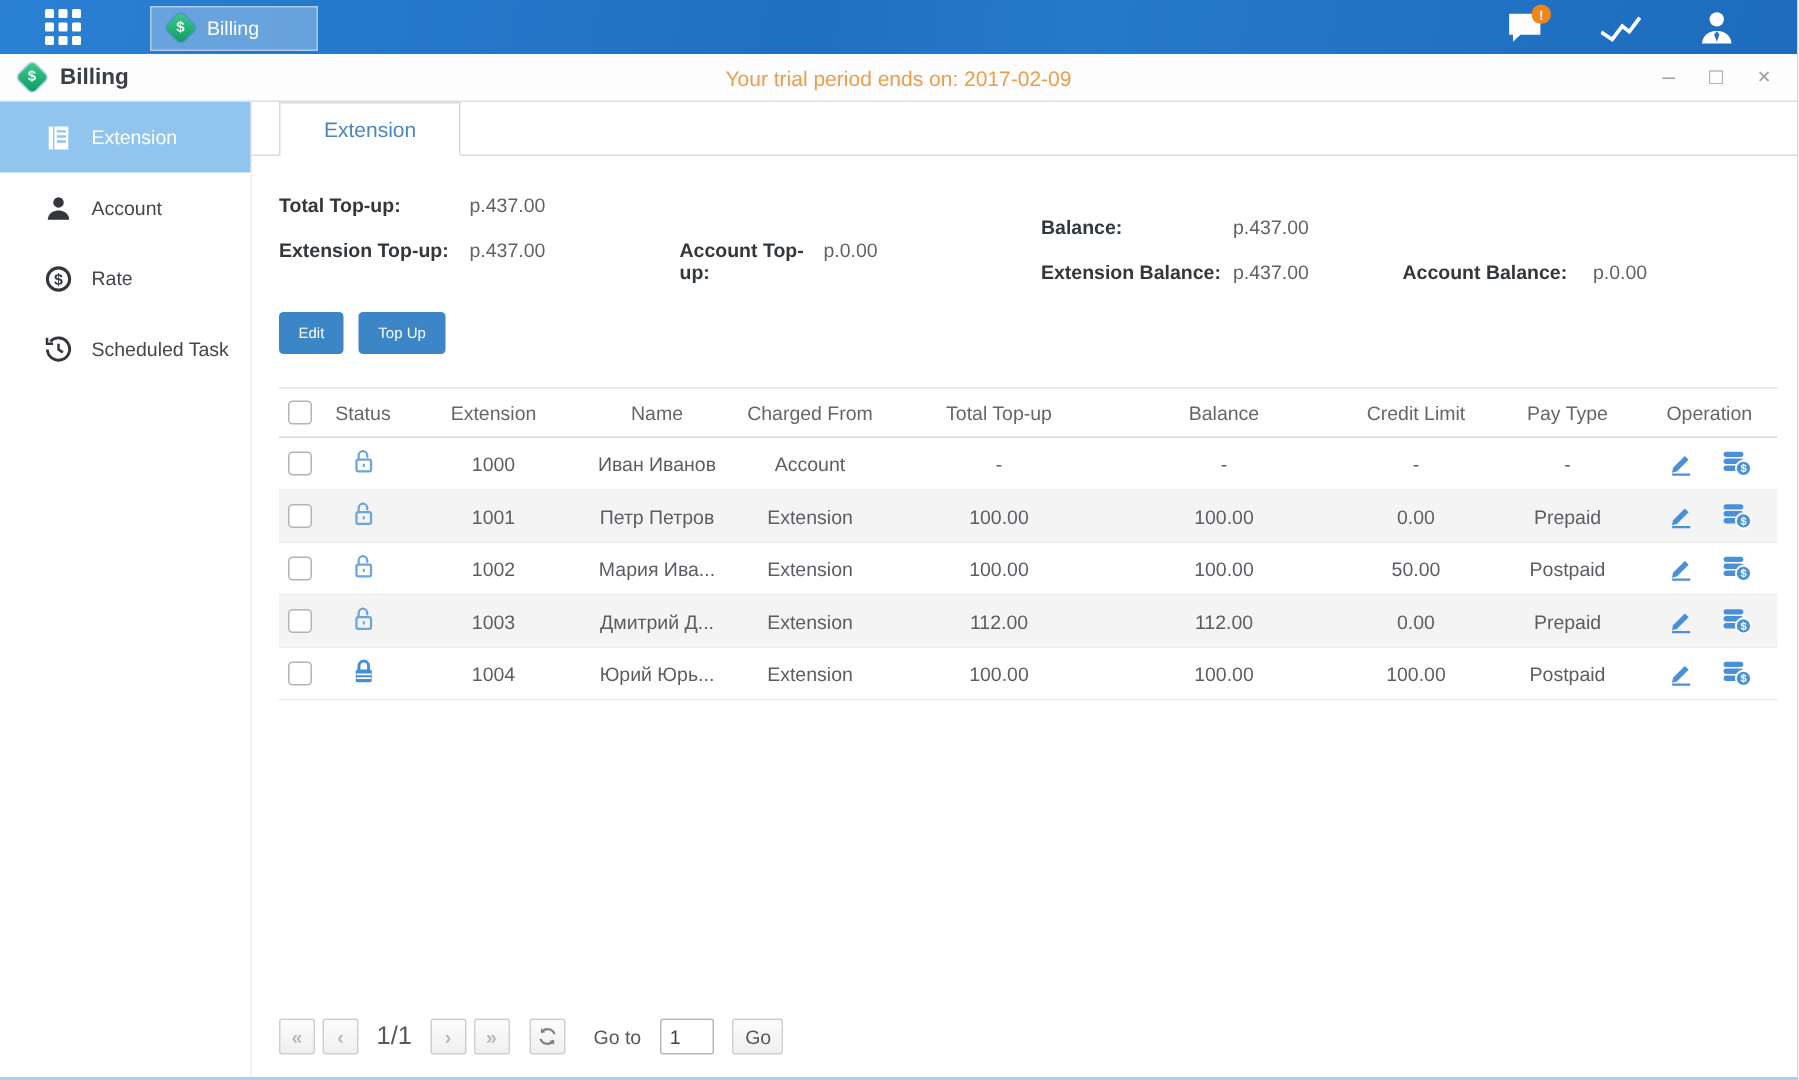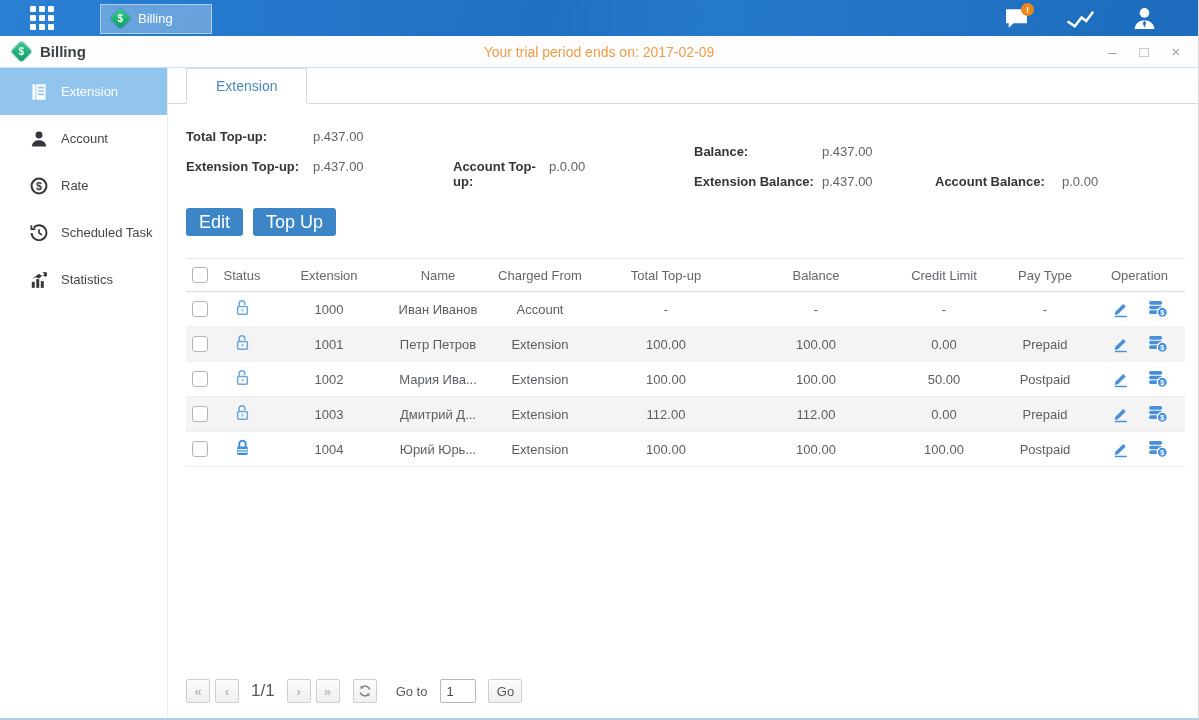--- a/index.html
+++ b/index.html
@@ -43,21 +43,21 @@
   
   .summary { display:flex; padding:25px 32px 0 18px; flex-shrink:0;align-items:flex-end; }
   .sum-left { width:508px; flex-shrink:0; }
   .sum-right { flex:1; }
   .sum-row { display:flex; margin-bottom:15px; font-size:13px; color:#5f6368; align-items:baseline; }
   .lab { font-weight:bold; color:#32373c; }
   .w127{width:127px;flex-shrink:0} .w128{width:128px;flex-shrink:0} .w140{width:140px;flex-shrink:0} .w113{width:113px;flex-shrink:0} .w96{width:96px;flex-shrink:0}
 
   
   .btn-row { display:flex; gap:10px; padding:4px 0 0 18px; flex-shrink:0; }
-  .btn { background:#3c86c8; color:#fff; border:none; font-size:18px; height:28px; padding:0 13px; border-radius:3px; cursor:pointer; font-family:inherit; }
+  .btn { background:#3c86c8; color:#fff; border:none; font-size:10px; height:28px; padding:0 13px; border-radius:3px; cursor:pointer; font-family:inherit; }
 
   
   .table-wrap { padding:22px 14px 0 18px; flex:1; min-height:0; }
   table { width:100%; border-collapse:collapse; table-layout:fixed; }
   thead th { height:33px; font-weight:normal; font-size:13px; color:#63676c; border-top:1px solid #e6e6e6; border-bottom:1px solid #dcdcdc; text-align:center; }
   tbody td { height:35px; font-size:13px; color:#5a5e63; text-align:center; border-bottom:1px solid #ededed; overflow:hidden; white-space:nowrap; }
   tbody tr.alt { background:#f4f4f4; }
   .cb { width:16px; height:16px; border:1px solid #b4b4b4; border-radius:3px; background:#fff; margin:0 auto; cursor:pointer; }
   .ops { display:flex; align-items:center; justify-content:center; gap:18px; }
   .op { cursor:pointer; display:inline-flex; }
@@ -162,30 +162,20 @@
           </svg>
         <span>Rate</span>
       </div>
       <div class="side-item">
         <svg viewBox="0 0 16 16">
             <path d="M3.2 3.2A6.6 6.6 0 1 1 1.4 8" fill="none" stroke="#33373c" stroke-width="1.7"></path>
             <path d="M1.2 1v3.6h3.6" fill="none" stroke="#33373c" stroke-width="1.5"></path>
             <path d="M8 4.6V8l2.6 1.7" fill="none" stroke="#33373c" stroke-width="1.5"></path>
           </svg>
         <span>Scheduled Task</span>
-      </div>
-      <div class="side-item">
-        <svg viewBox="0 0 16 16" fill="#33373c">
-            <rect x="1.6" y="9.6" width="2.6" height="5.4"></rect>
-            <rect x="5.6" y="7.2" width="2.6" height="7.8"></rect>
-            <rect x="9.6" y="9" width="2.6" height="6"></rect>
-            <path d="M1.6 7.2L8 2.4l3 2.2 3.4-3v3.2l-.4.2-3-1-2.8 2.6-3-1z"></path>
-            <path d="M11 1h4v4z"></path>
-          </svg>
-        <span>Statistics</span>
       </div>
     </div>
 
     <div class="main">
 
       <div class="tabstrip">
         <div class="tab">Extension</div>
       </div>
 
       <div class="summary">

